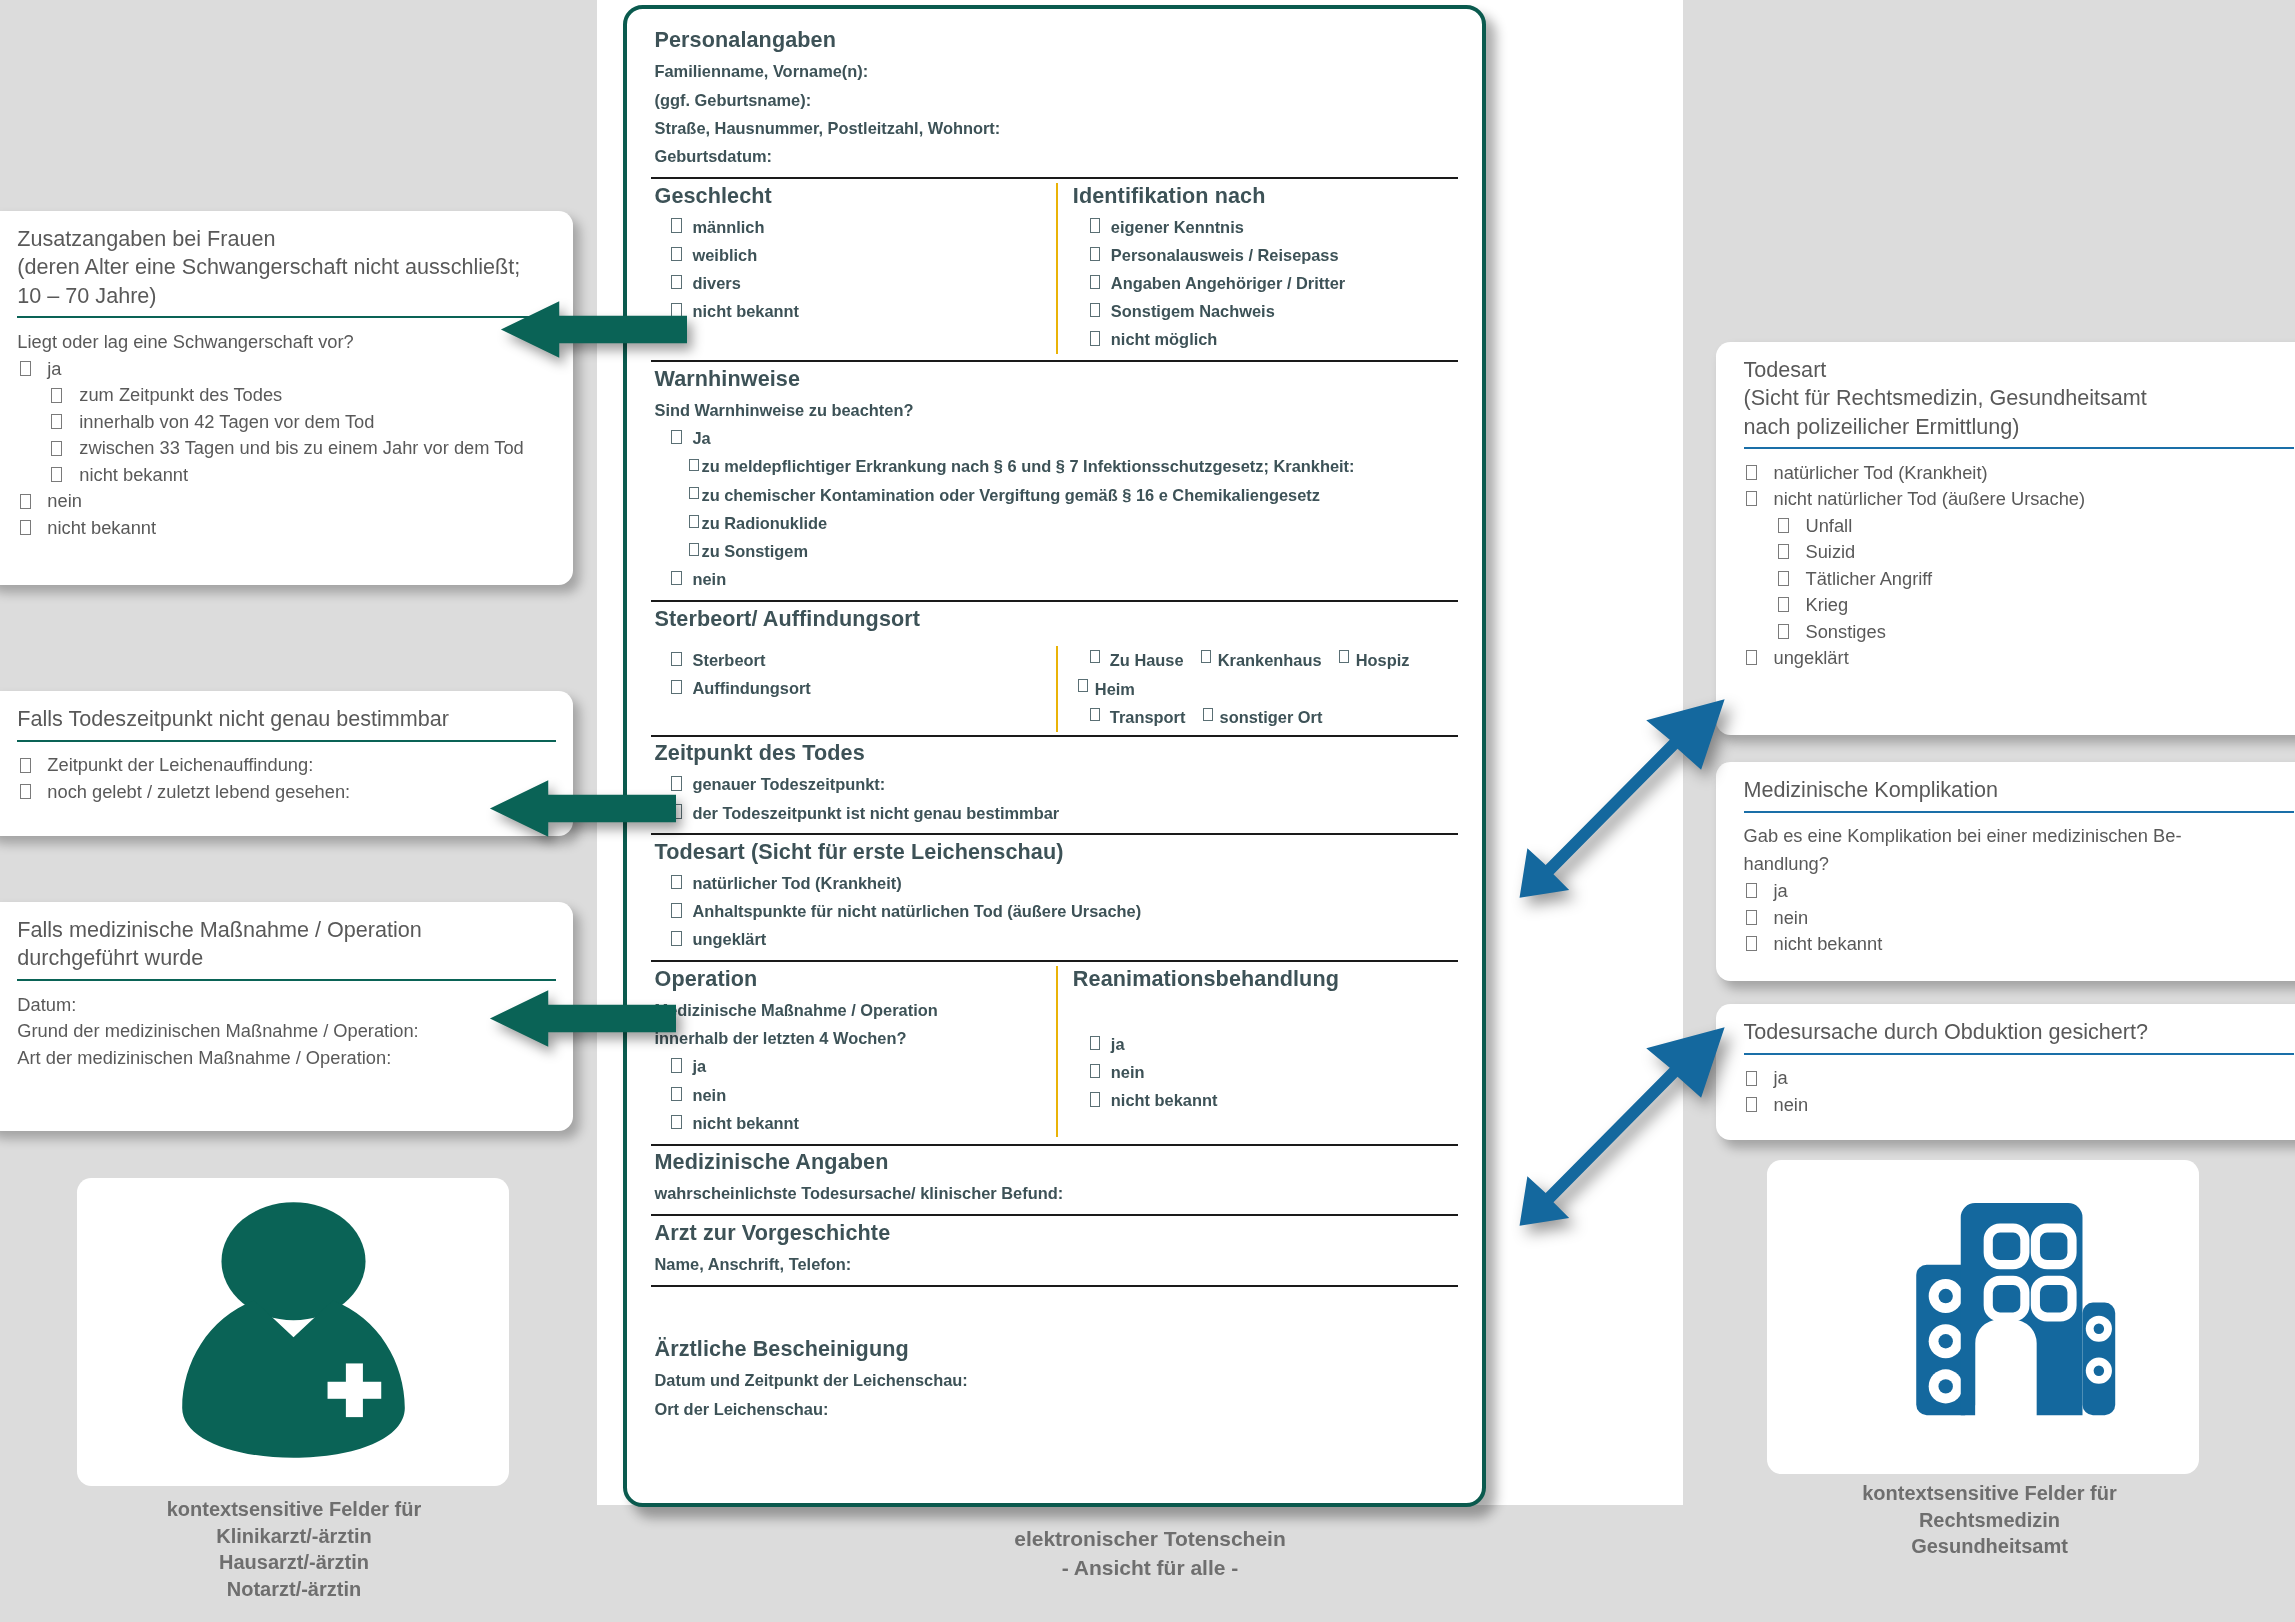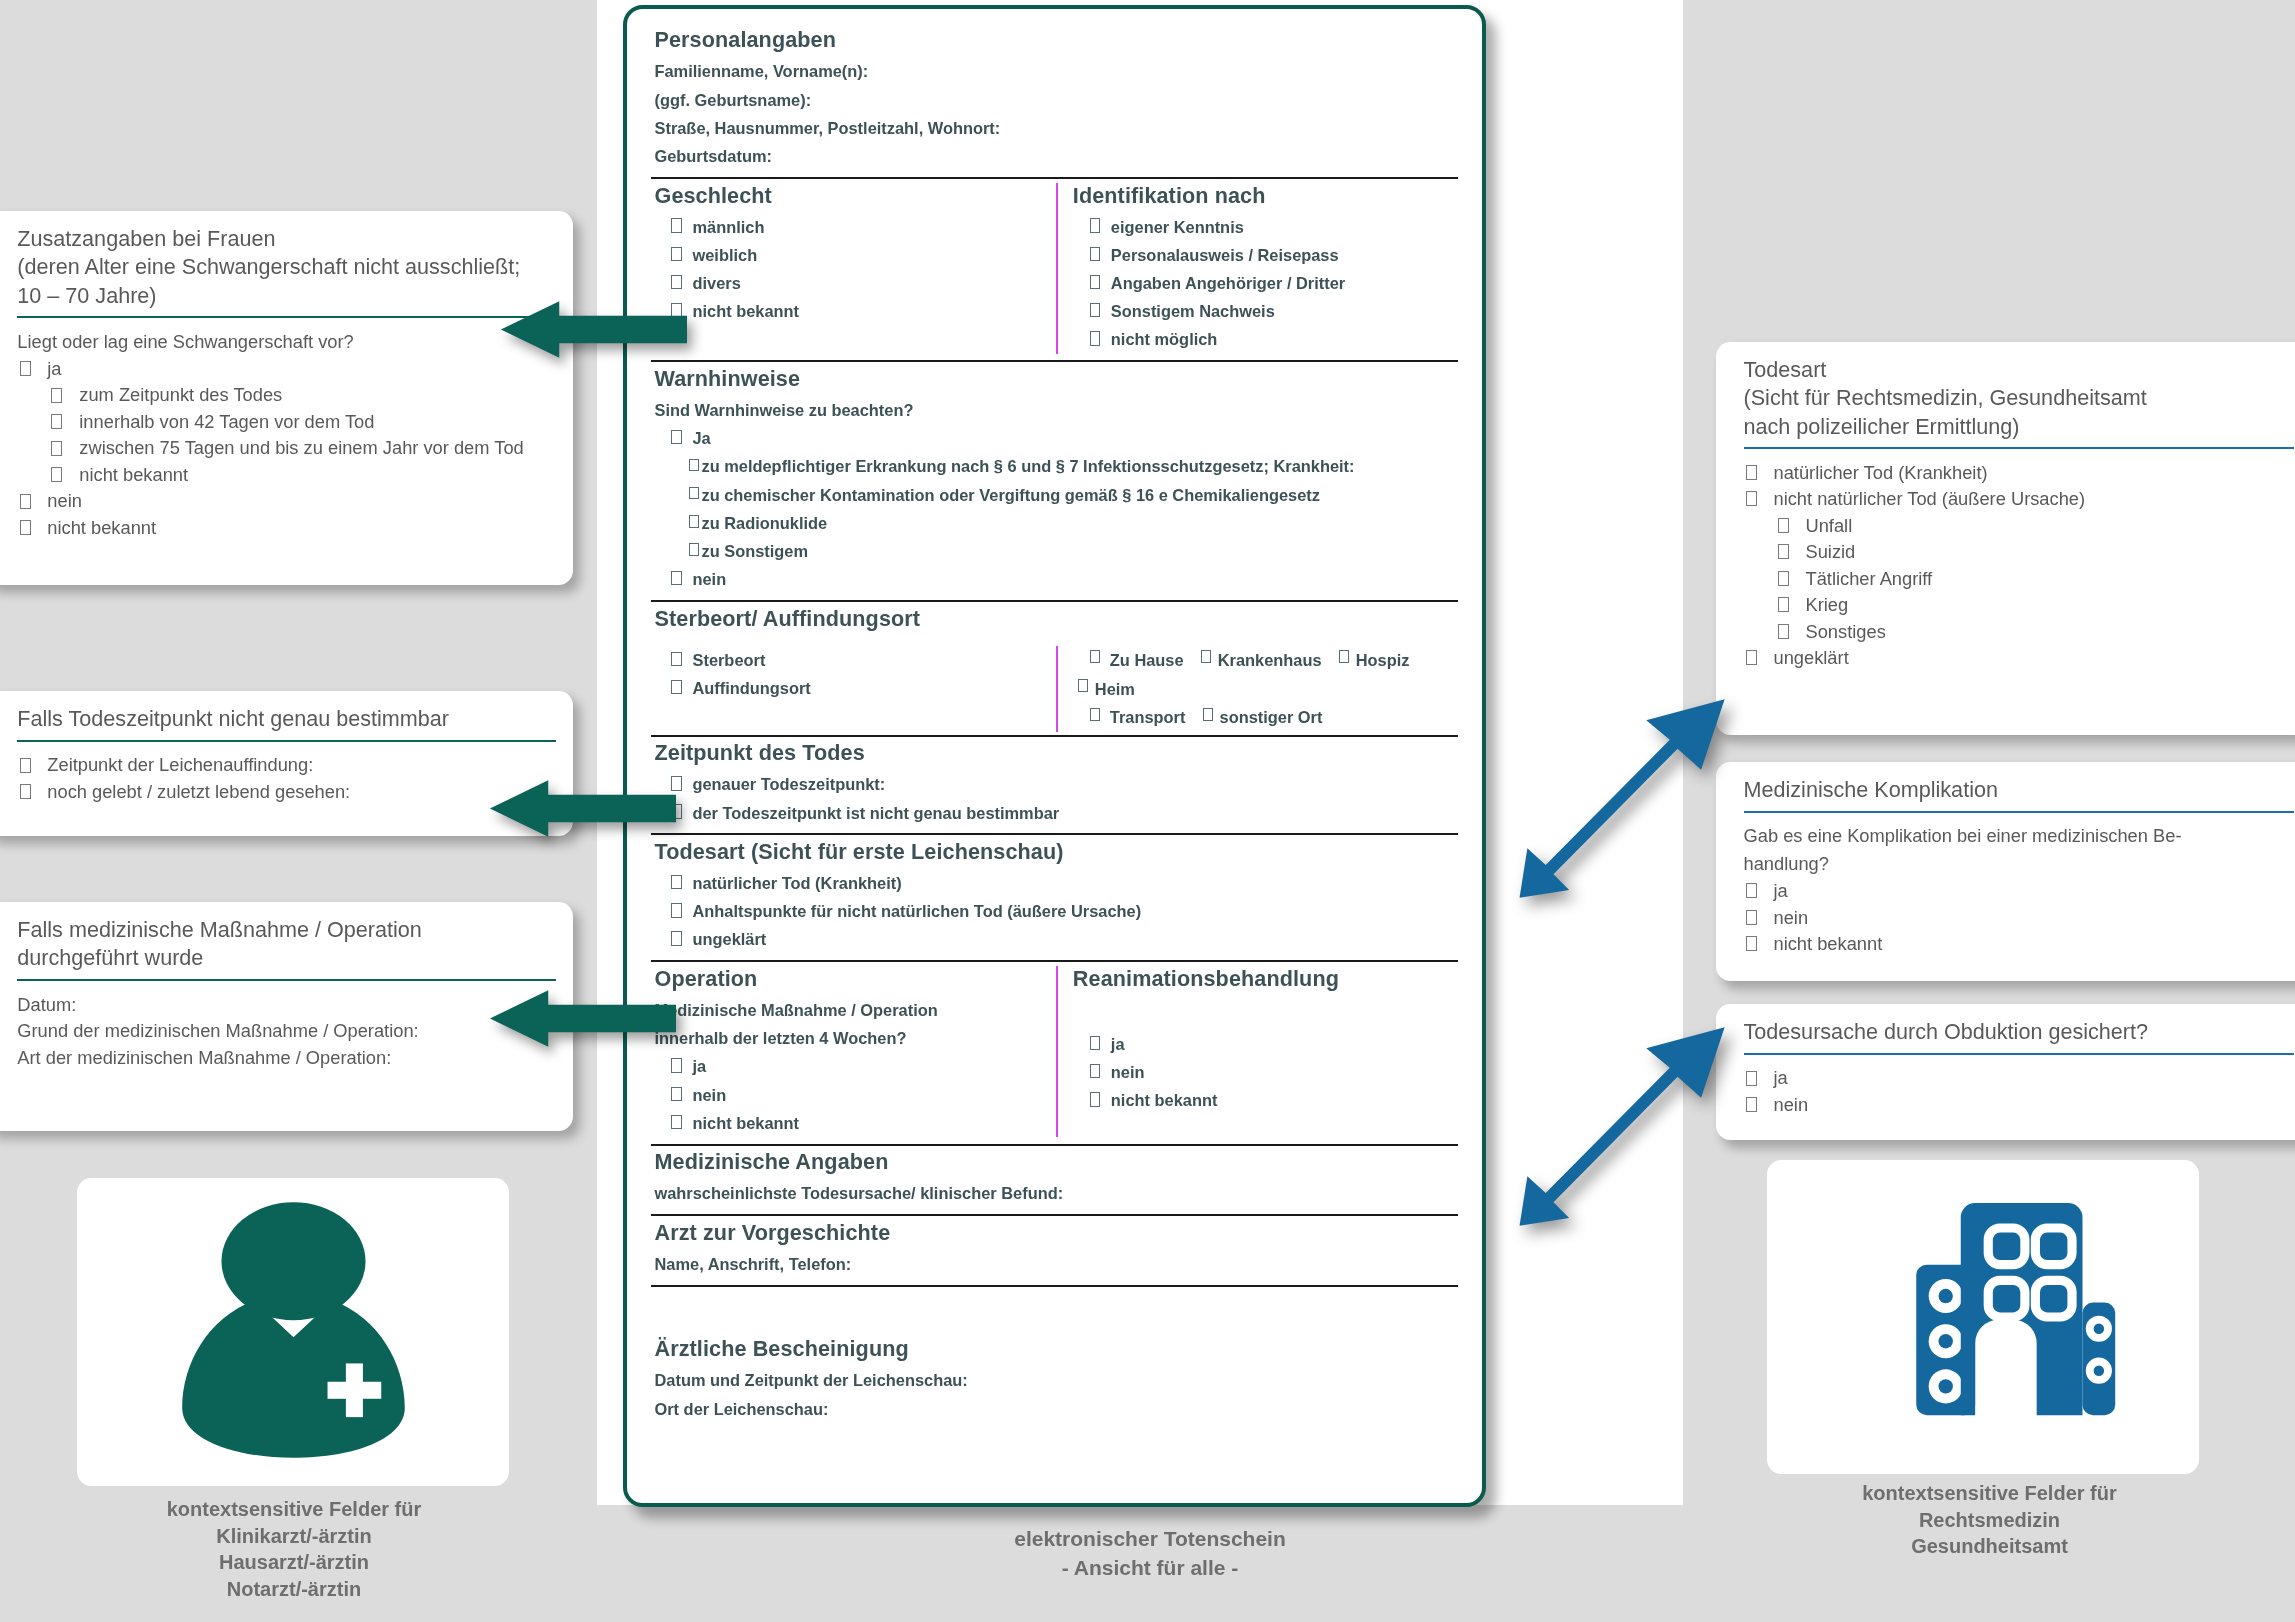--- a/index.html
+++ b/index.html
@@ -68,21 +68,21 @@
     font-size: 16.4px; font-weight: bold; line-height: 1.72; color: #3d5257;
     padding-left: 47px; position: relative;
   }
   #central-form .opt2 .bx {
     position: absolute; left: 35px; top: 6.5px;
     width: 9.2px; height: 12.4px; border: 1.3px solid #5a6f74;
   }
   .two-col { display: flex; }
   .two-col > .col-l { width: 50%; padding-right: 9.2px; }
   .two-col > .col-r {
-    width: 50%; padding-left: 14.4px; border-left: 2px solid #d946ef;
+    width: 50%; padding-left: 14.4px; border-left: 2px solid #eab308;
   }
   .inline-opt {
     display: inline-block; position: relative; padding-left: 22px;
     margin-right: 9.2px;
     font-size: 16.4px; font-weight: bold; color: #3d5257;
   }
   .inline-opt .bx {
     position: absolute; left: 5.2px; top: 4.6px;
     width: 9.8px; height: 13px; border: 1.3px solid #5a6f74;
   }
@@ -269,21 +269,21 @@
   <h3>
     <span>Zusatzangaben bei Frauen</span><br>
     <span>(deren Alter eine Schwangerschaft nicht ausschließt;</span><br>
     <span>10 – 70 Jahre)</span>
   </h3>
   <div class="rule-green"></div>
   <div class="q">Liegt oder lag eine Schwangerschaft vor?</div>
   <div class="sc-opt"><span class="bx"></span><span>ja</span></div>
   <div class="sc-opt ind1"><span class="bx"></span><span>zum Zeitpunkt des Todes</span></div>
   <div class="sc-opt ind1"><span class="bx"></span><span>innerhalb von 42 Tagen vor dem Tod</span></div>
-  <div class="sc-opt ind1"><span class="bx"></span><span>zwischen 75 Tagen und bis zu einem Jahr vor dem Tod</span></div>
+  <div class="sc-opt ind1"><span class="bx"></span><span>zwischen 33 Tagen und bis zu einem Jahr vor dem Tod</span></div>
   <div class="sc-opt ind1"><span class="bx"></span><span>nicht bekannt</span></div>
   <div class="sc-opt"><span class="bx"></span><span>nein</span></div>
   <div class="sc-opt"><span class="bx"></span><span>nicht bekannt</span></div>
 </div>
 
 <div class="card sidecard" style="left:-15.7px; top:691px; width:589px; height:145px; padding-left:33px;">
   <h3>Falls Todeszeitpunkt nicht genau bestimmbar</h3>
   <div class="rule-green"></div>
   <div class="sc-opt"><span class="bx"></span><span>Zeitpunkt der Leichenauffindung:</span></div>
   <div class="sc-opt"><span class="bx"></span><span>noch gelebt / zuletzt lebend gesehen:</span></div>

